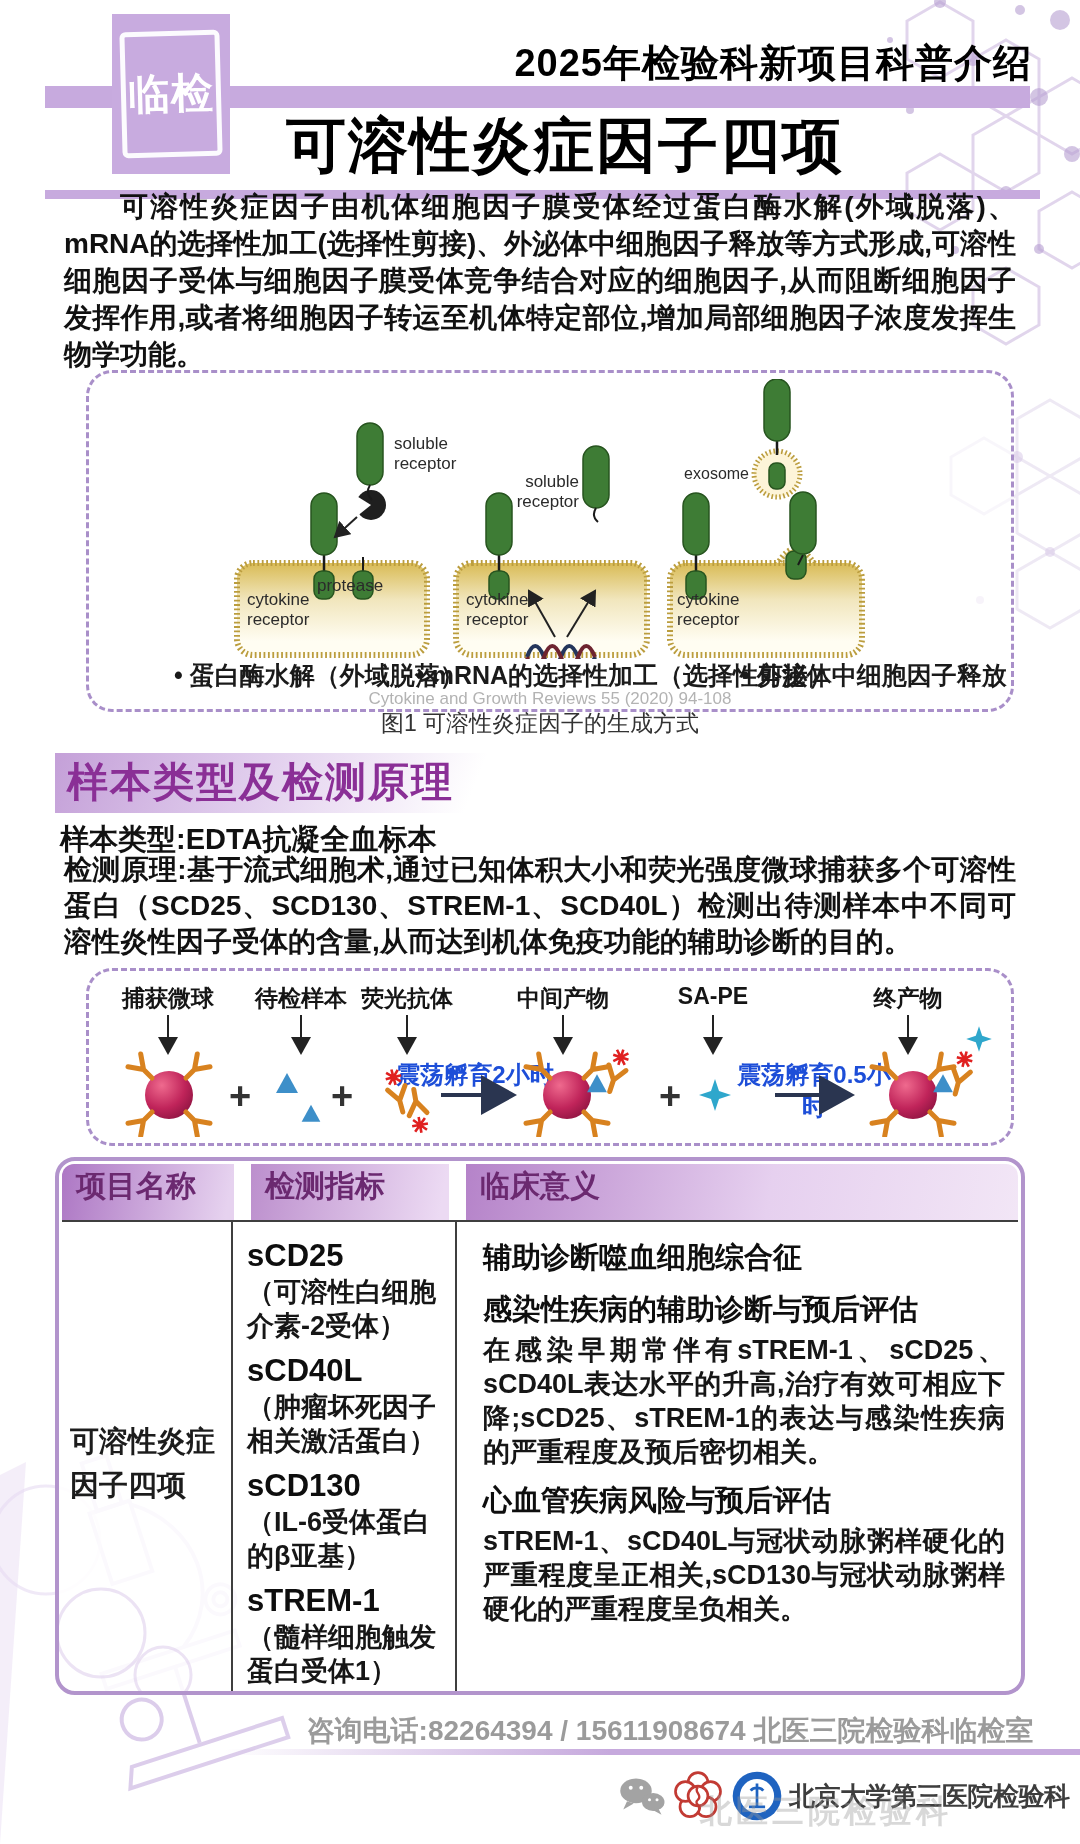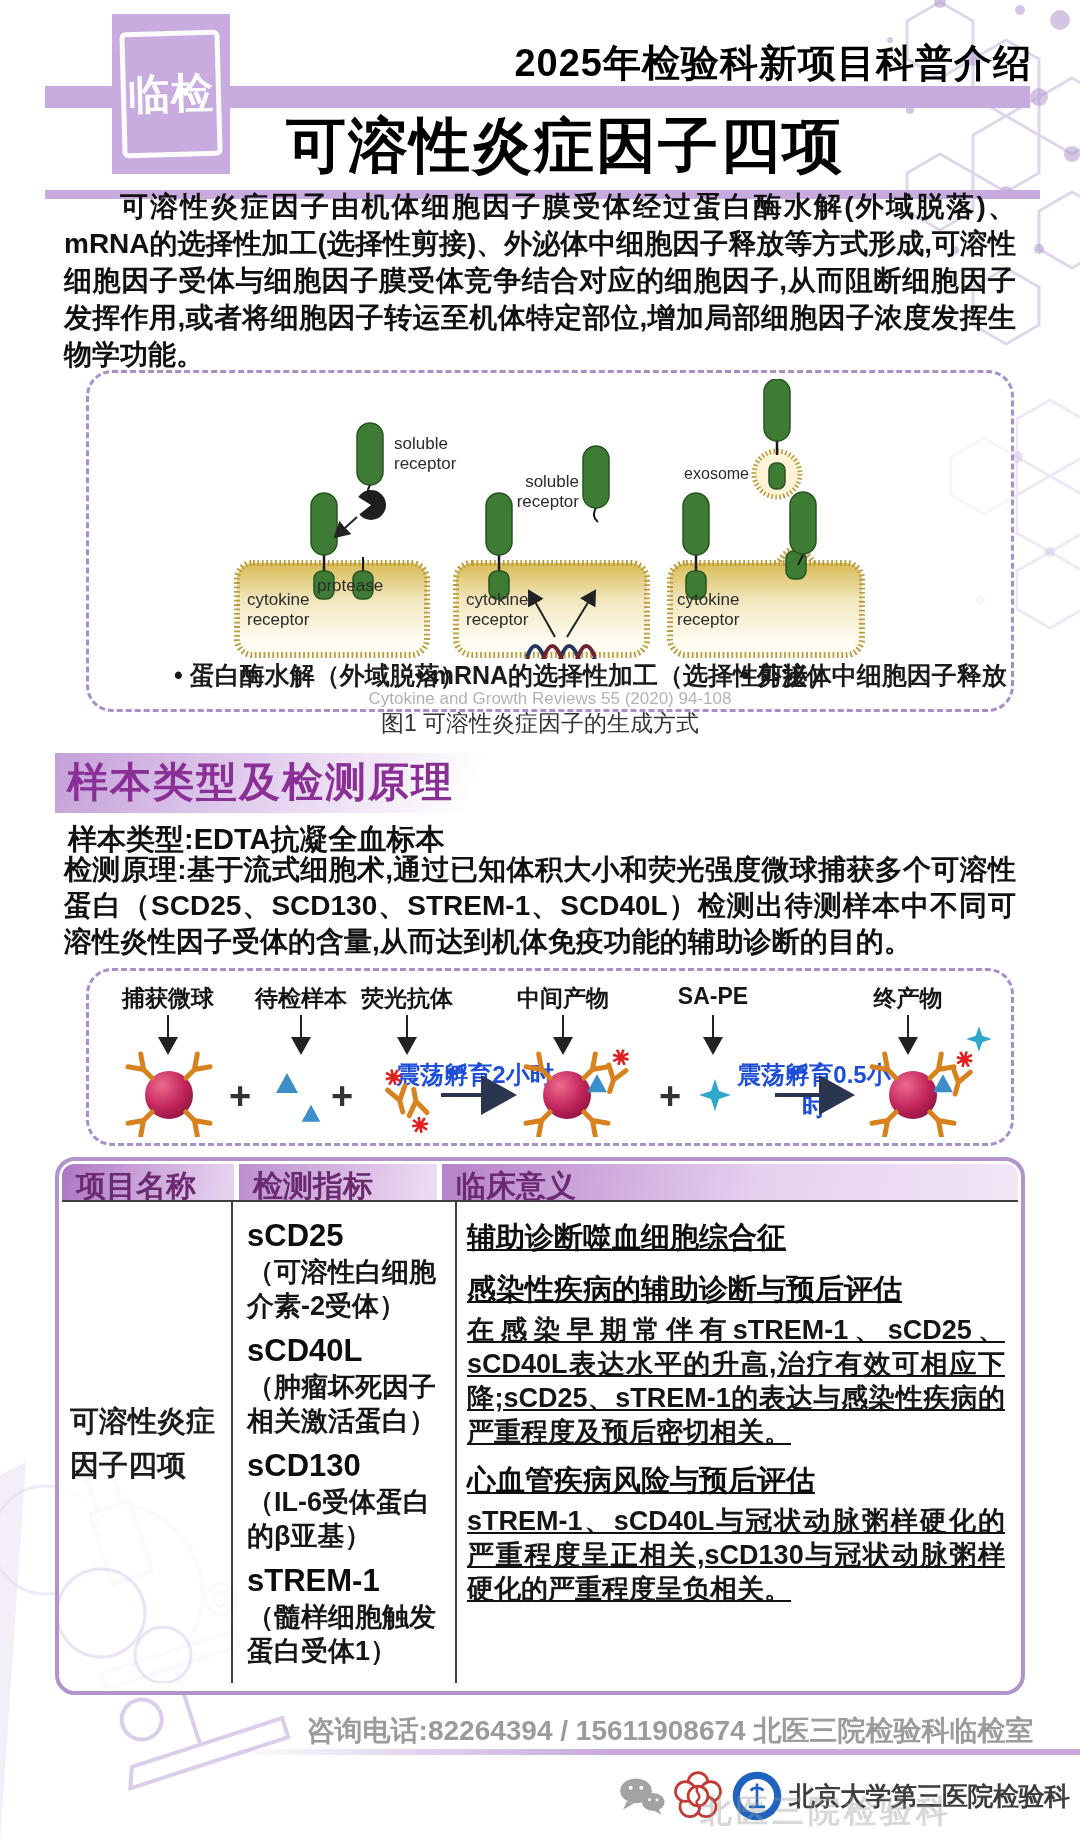--- a/index.html
+++ b/index.html
@@ -29,46 +29,46 @@
   .f1-bullet{position:absolute;top:286px;font-size:25px;font-weight:600;color:#1a1a1a;white-space:nowrap;}
   .f1-bullet::before{content:"•  ";}
   .f1-cite{position:absolute;top:316px;left:0;width:100%;text-align:center;font-size:17px;
          color:#b3b3b3;font-weight:400;}
   .fig-caption{left:0;top:708px;width:1080px;text-align:center;font-size:23px;font-weight:500;color:#333;}
   
   .section-block{left:55px;top:753px;width:468px;height:60px;
          background:linear-gradient(112deg,#c4a0d8 0%,#dfcbec 40%,rgba(255,255,255,0) 88%);}
   .section-block span{display:block;padding-left:12px;line-height:58px;font-size:41px;font-weight:800;
          color:#8a2f96;letter-spacing:2px;}
-  .sample-line{left:68px;top:820px;font-size:29px;color:#111;}
+  .sample-line{left:60px;top:820px;font-size:29px;color:#111;}
   .sample-line b,.principle b{font-weight:800;}
   .sample-line span{font-weight:600;}
   .principle{left:64px;top:852px;width:952px;font-size:28px;line-height:36px;font-weight:600;
          text-align:justify;margin:0;}
   
   .f2-label{position:absolute;top:12px;width:140px;text-align:center;font-size:23px;font-weight:700;color:#151515;}
   .f2-arrowlabel{position:absolute;font-size:24px;font-weight:700;color:#1d4ed8;width:170px;text-align:center;}
   .f2-plus{position:absolute;top:104px;font-size:38px;font-weight:700;color:#333;}
   
   .dtable{left:55px;top:1157px;width:970px;height:538px;border:4px solid #b294cc;border-radius:20px;
          background:rgba(255,255,255,.88);box-sizing:border-box;overflow:hidden;z-index:2;}
-  .thead{margin:3px 3px 0 3px;height:36px;display:flex;gap:5px;}
+  .thead{margin:3px 3px 0 3px;height:56px;display:flex;gap:17px;}
   .thcell{line-height:44px;padding-left:14px;font-size:30px;font-weight:800;color:#6b2970;}
   .th1{width:158px;background:linear-gradient(100deg,#ad77c4 0%,#e6d2ef 95%);border-top-left-radius:12px;}
   .th2{width:184px;background:linear-gradient(100deg,#bc8fcd 0%,#ecdaf3 95%);}
   .th3{flex:1;background:linear-gradient(100deg,#b583c9 0%,#e6d0ef 55%,#f2e6f6 100%);border-top-right-radius:12px;}
   .thline{height:2px;background:#3f3f3f;margin:0 3px;}
   .tbody{display:flex;height:481px;}
   .tcol1{width:172px;border-right:2px solid #3f3f3f;display:flex;align-items:center;justify-content:center;position:relative;}
   .tcol1 .pname{width:150px;font-size:29px;font-weight:600;line-height:44px;color:#1c1c1c;position:relative;z-index:1;}
   .tcol1 svg{position:absolute;left:0;bottom:0;z-index:0;}
   .tcol2{width:198px;border-right:2px solid #3f3f3f;padding:6px 10px 0 14px;box-sizing:content-box;}
   .ind-name{font-size:31px;font-weight:800;color:#0e0e0e;margin-top:10px;}
   .ind-desc{font-size:27px;font-weight:700;line-height:34px;color:#161616;margin-top:1px;}
-  .tcol3{flex:1;padding:4px 16px 0 10px;text-decoration:underline;}
+  .tcol3{flex:1;padding:4px 16px 0 26px;}
   .clin-title{font-size:29px;font-weight:800;color:#0e0e0e;margin-top:12px;}
   .clin-body{font-size:27px;font-weight:600;line-height:34px;color:#161616;text-align:justify;margin-top:3px;}
   
   .contact{left:280px;top:1712px;width:780px;text-align:center;font-size:28px;font-weight:600;color:#9b9b9b;}
   .divider{left:225px;top:1749px;width:855px;height:6px;
          background:linear-gradient(to right,rgba(199,171,221,0),#c6a9dd 45%);}
   .brand{left:618px;top:1766px;height:60px;display:flex;align-items:center;gap:5px;z-index:3;text-align:center;}
   .org-name{font-size:26px;font-weight:700;color:#3d3d3d;letter-spacing:-0.5px;white-space:nowrap;}
   .ghost{left:700px;top:1790px;font-size:32px;font-weight:700;color:#9a9a9a;opacity:.38;
          letter-spacing:4px;z-index:4;white-space:nowrap;}

